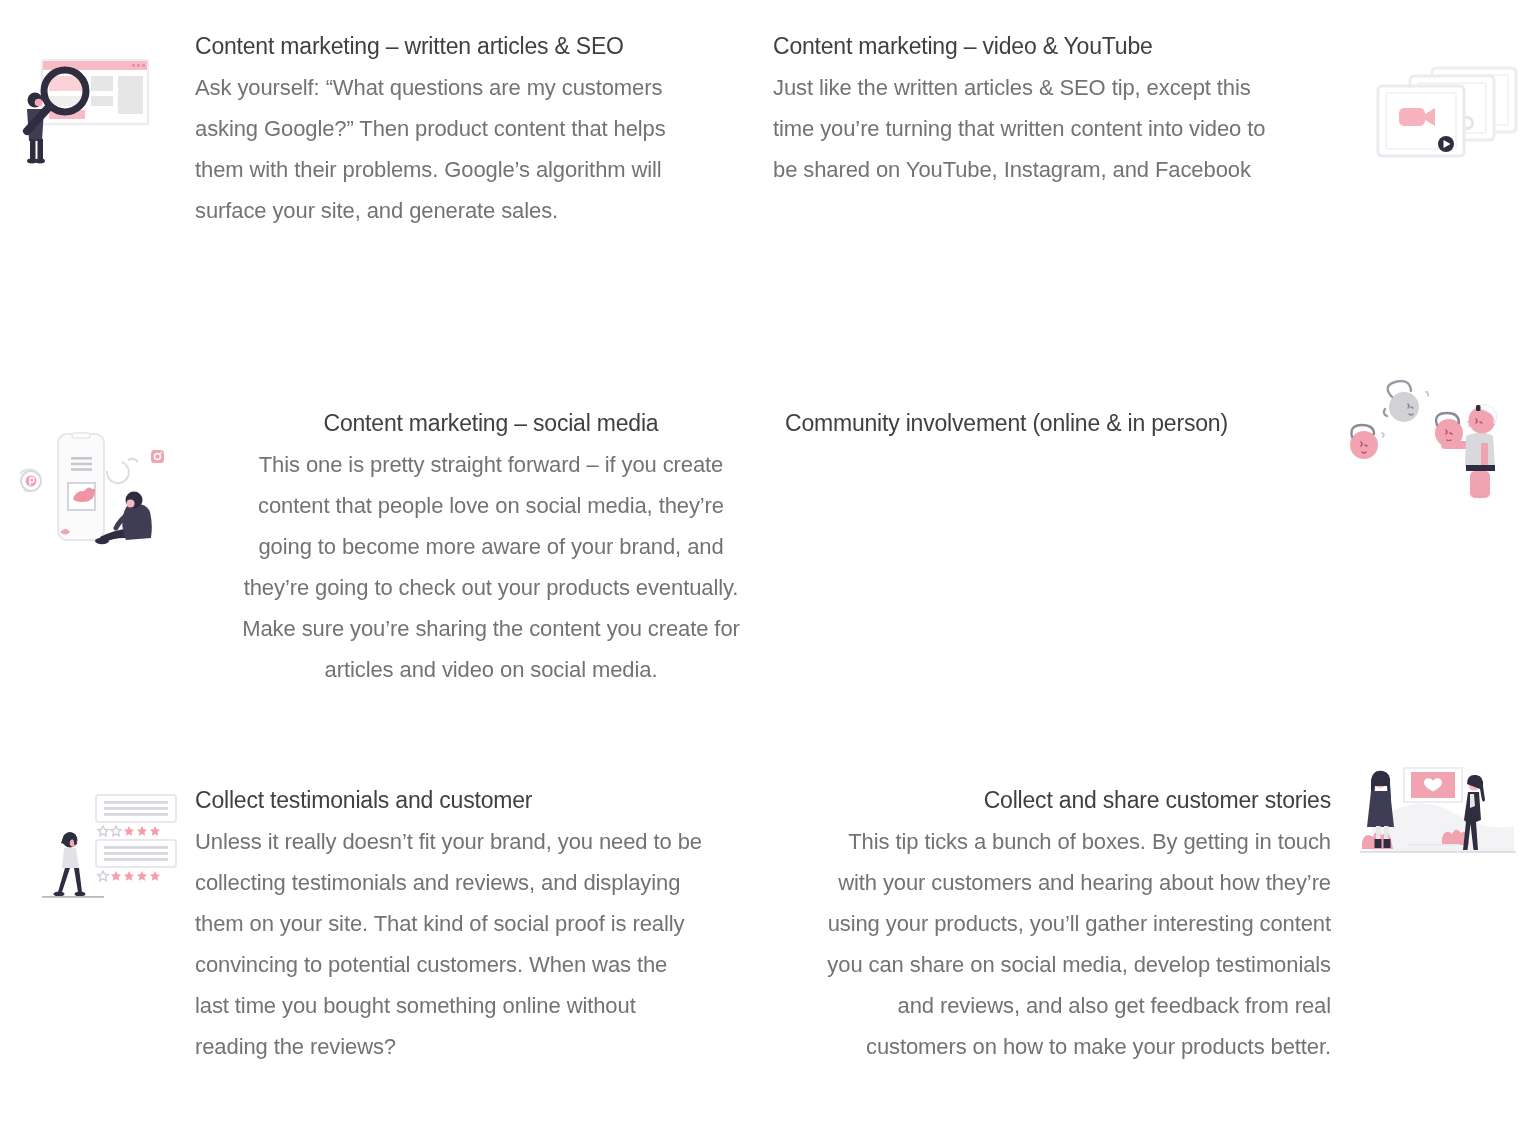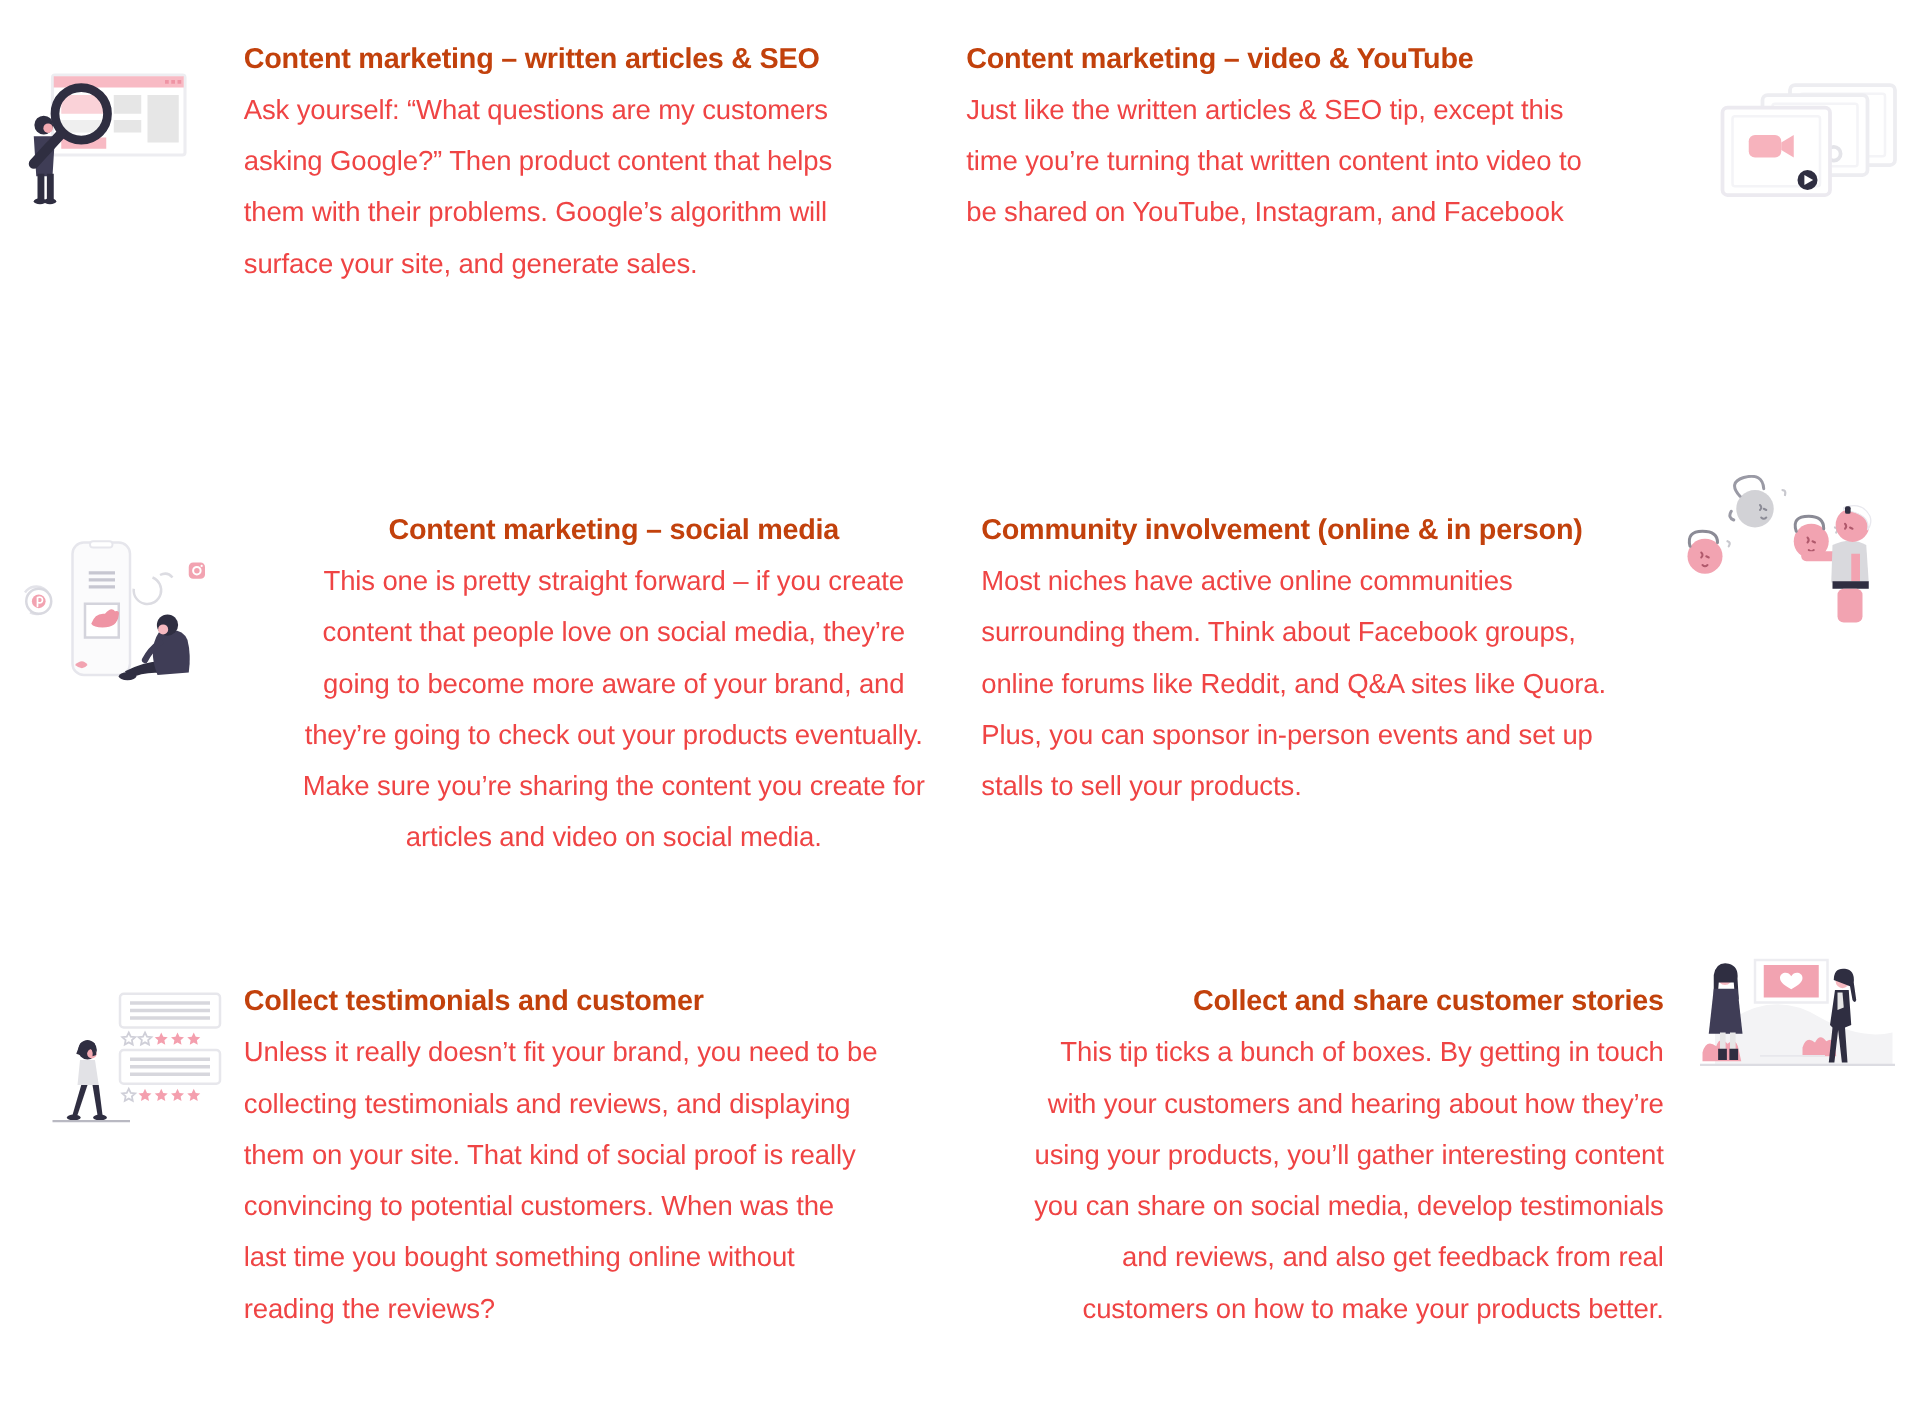--- a/index.html
+++ b/index.html
@@ -2,26 +2,26 @@
 <html><head>
 <meta charset="utf-8">
 <style>
   html, body { margin: 0; padding: 0; background: #ffffff; }
   body {
     width: 1524px; height: 1142px; position: relative; overflow: hidden;
     font-family: "Liberation Sans", sans-serif; color: #000;
   }
   .cell { position: absolute; width: 592px; }
   .cell h2 {
-    margin: 0; font-size: 23px; line-height: 41px; font-weight: 700;
-    letter-spacing: -0.2px; color: #c2410c;
+    margin: 0; font-size: 23px; line-height: 41px; font-weight: 400;
+    letter-spacing: -0.2px; color: #404040;
   }
   .cell p {
     margin: 0; font-size: 22px; line-height: 41px; font-weight: 400;
-    white-space: pre-line; color: #ef4444; letter-spacing: -0.1px;
+    white-space: pre-line; color: #737373; letter-spacing: -0.1px;
   }
   #cell-0 { left: 195px; top: 26px; }
   #cell-1 { left: 773px; top: 26px; }
   #cell-2 { left: 195px; top: 403px; text-align: center; }
   #cell-3 { left: 773px; top: 403px; margin-left: 12px; }
   #cell-4 { left: 195px; top: 780px; }
   #cell-5 { left: 739px; top: 780px; text-align: right; }
   .illus { position: absolute; }
   #illus-0 { left: 8px;    top: 48px;  width: 172px; height: 118px; }
   #illus-1 { left: 1372px; top: 60px;  width: 148px; height: 104px; }
@@ -54,25 +54,20 @@
   <p>This one is pretty straight forward – if you create
 content that people love on social media, they’re
 going to become more aware of your brand, and
 they’re going to check out your products eventually.
 Make sure you’re sharing the content you create for
 articles and video on social media.</p>
 </section>
 
 <section class="cell" id="cell-3">
   <h2>Community involvement (online &amp; in person)</h2>
-  <p>Most niches have active online communities
-surrounding them. Think about Facebook groups,
-online forums like Reddit, and Q&amp;A sites like Quora.
-Plus, you can sponsor in-person events and set up
-stalls to sell your products.</p>
 </section>
 
 <section class="cell" id="cell-4">
   <h2>Collect testimonials and customer</h2>
   <p>Unless it really doesn’t fit your brand, you need to be
 collecting testimonials and reviews, and displaying
 them on your site. That kind of social proof is really
 convincing to potential customers. When was the
 last time you bought something online without
 reading the reviews?</p>

